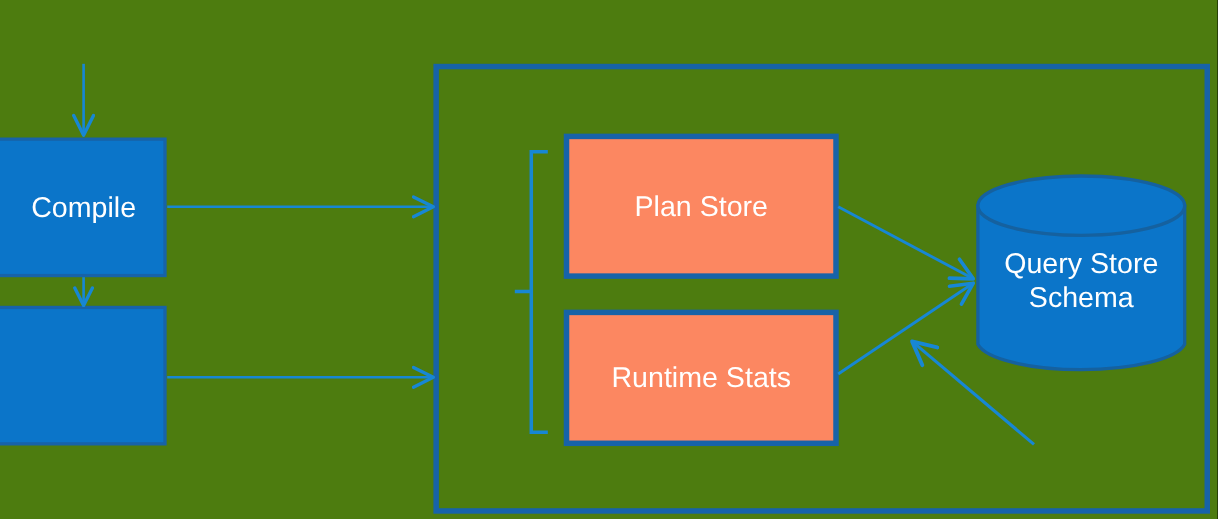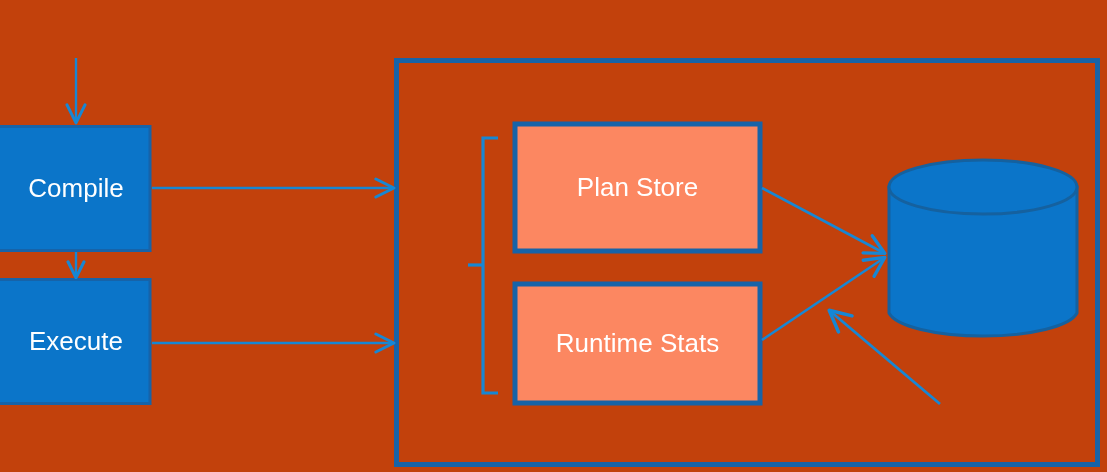--- a/index.html
+++ b/index.html
@@ -4,21 +4,21 @@
 <style>
   html, body {
     margin: 0;
     padding: 0;
     background: #000000;
   }
   #canvas {
     position: relative;
     width: 1107px;
     height: 472px;
-    background: #c2410c;
+    background: #4d7c0f;
     overflow: hidden;
     font-family: "Liberation Sans", sans-serif;
   }
   #svg-layer {
     position: absolute;
     left: 0;
     top: 0;
     width: 1107px;
     height: 472px;
   }
@@ -87,20 +87,25 @@
 
     <line x1="762" y1="188" x2="884" y2="253" stroke="#1787D4" stroke-width="2.6" marker-end="url(#arrowOpen)"></line>
 
     <line x1="762" y1="340" x2="884" y2="258" stroke="#1787D4" stroke-width="2.6" marker-end="url(#arrowOpen)"></line>
 
     <line x1="940" y1="404" x2="830" y2="311" stroke="#1787D4" stroke-width="2.8" marker-end="url(#arrowOpen)"></line>
   </svg>
 
   <div class="node-label lbl-compile">Compile</div>
 
-  <div class="node-label lbl-execute">Execute</div>
 
   <div class="node-label lbl-planstore">Plan Store</div>
 
   <div class="node-label lbl-runtime">Runtime Stats</div>
 
+  <div class="node-label lbl-cylinder">
+    <span style="display:block">
+      <span style="display:block">Query Store</span>
+      <span style="display:block">Schema</span>
+    </span>
+  </div>
 
 </div>
 
 </body></html>

